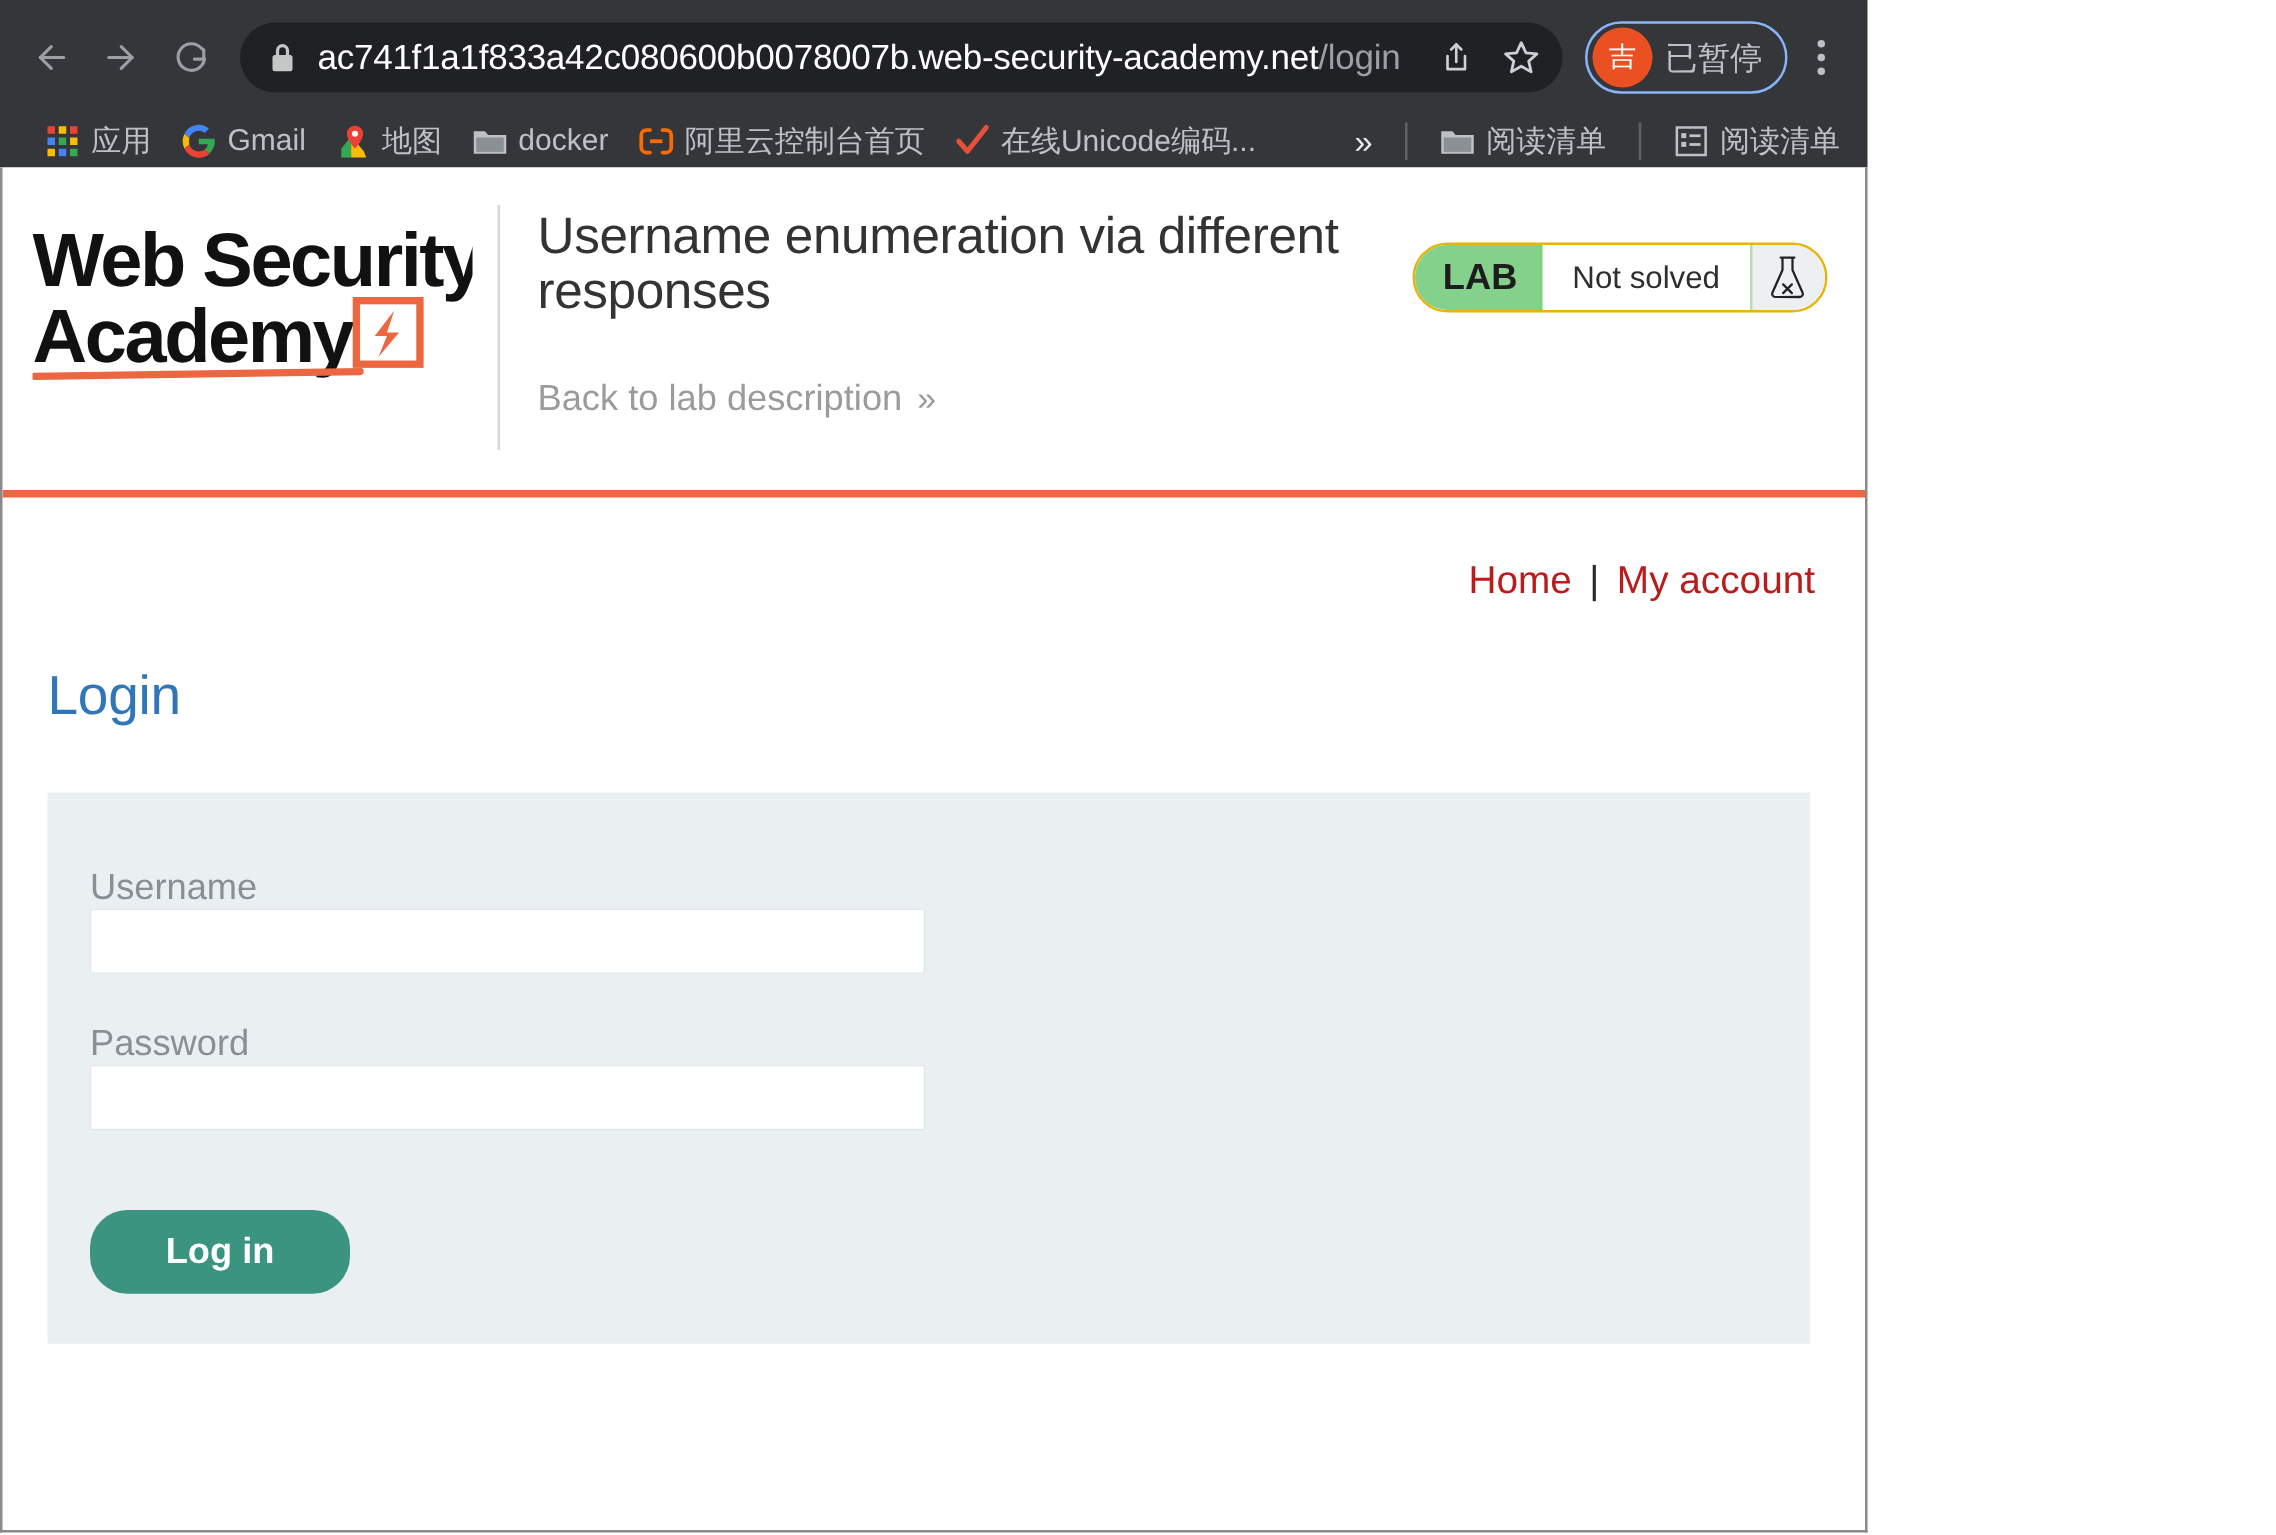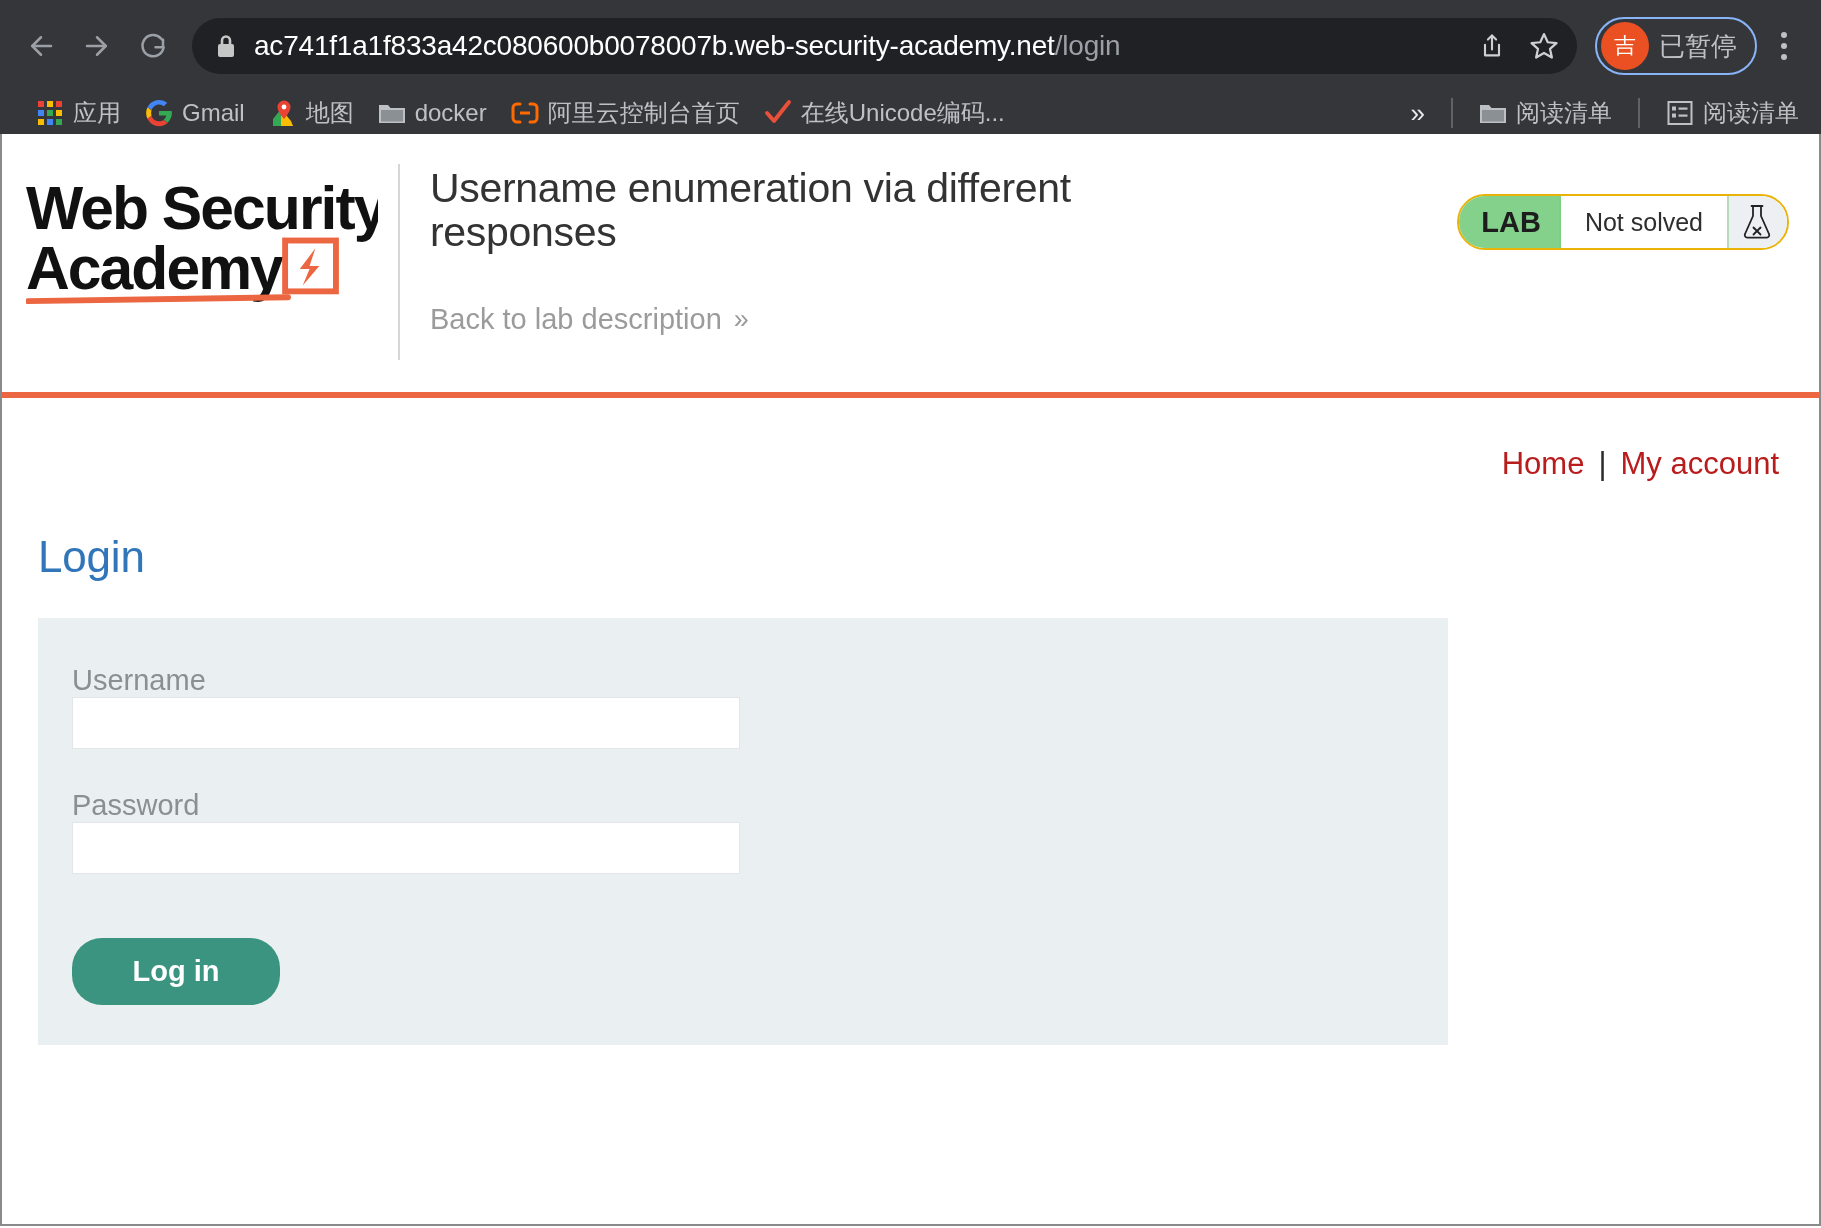--- a/index.html
+++ b/index.html
@@ -6,21 +6,21 @@
   html, body {
     width: 1821px;
     height: 1228px;
     background: #ffffff;
     font-family: "Liberation Sans", sans-serif;
     overflow: hidden;
   }
 
   
   .browser {
-    width: 1821px;
+    width: 1494px;
     height: 1228px;
     background: #ffffff;
     display: flex;
     flex-direction: column;
   }
   .chrome-top {
     background: #35363a;
     height: 92px;
     display: flex;
     align-items: center;
@@ -206,29 +206,29 @@
     font-size: 31px;
     color: #5ba7e0;
   }
   .top-links a { color: #b91c1c; text-decoration: none; cursor: pointer; }
   .top-links .bar { color: #2b2b2b; margin: 0 14px; }
 
   .login-heading {
     font-size: 44px;
     font-weight: 400;
     color: #3076b9;
-    margin: 50px 0 0 12px;
+    margin: 50px 0 16px 12px;
     letter-spacing: -0.2px;
   }
 
   .login-box {
     background: #eaeff2;
     margin: 36px 0 0 12px;
     width: 1410px;
-    padding: 46px 0 40px 34px;
+    padding: 60px 0 40px 34px;
     flex: 0 0 auto;
   }
   .field-label {
     font-size: 29px;
     color: #8a8f94;
     margin-bottom: 14px;
   }
   .field-input {
     width: 668px;
     height: 52px;

